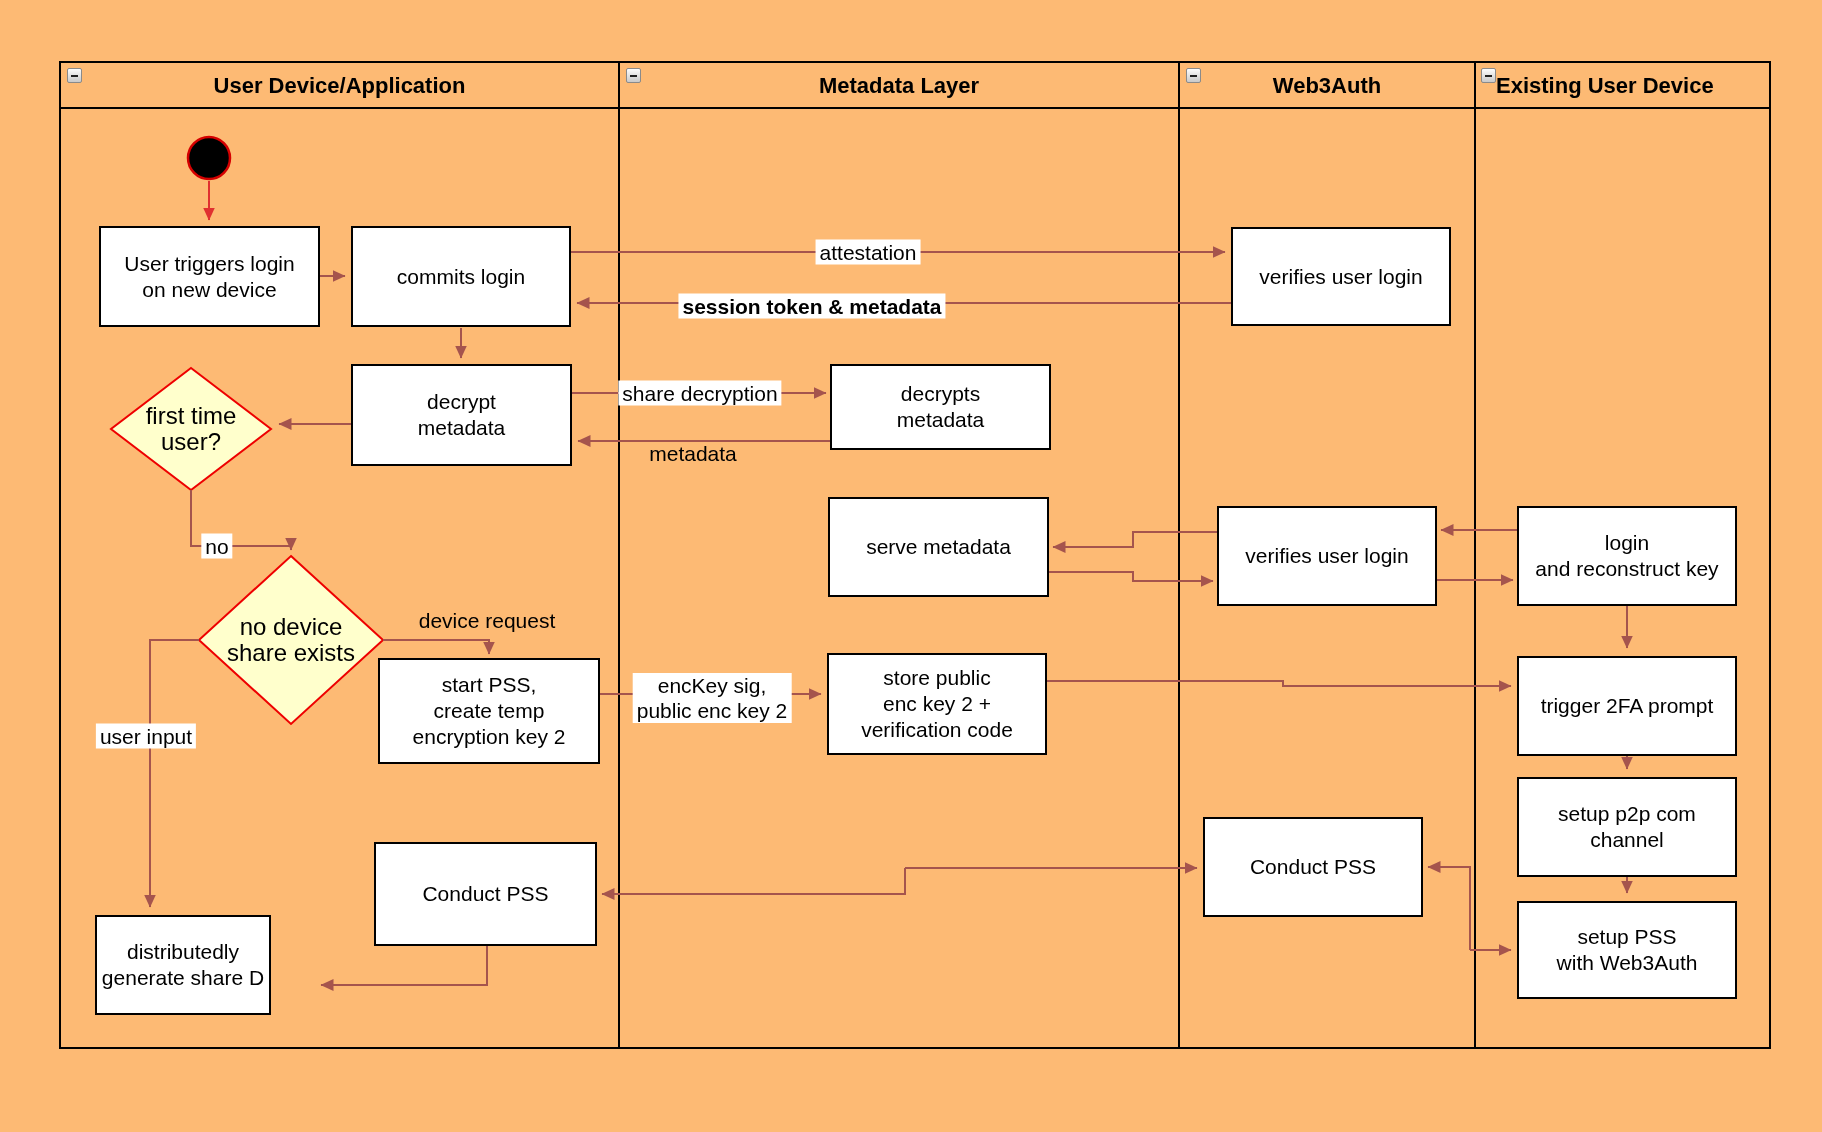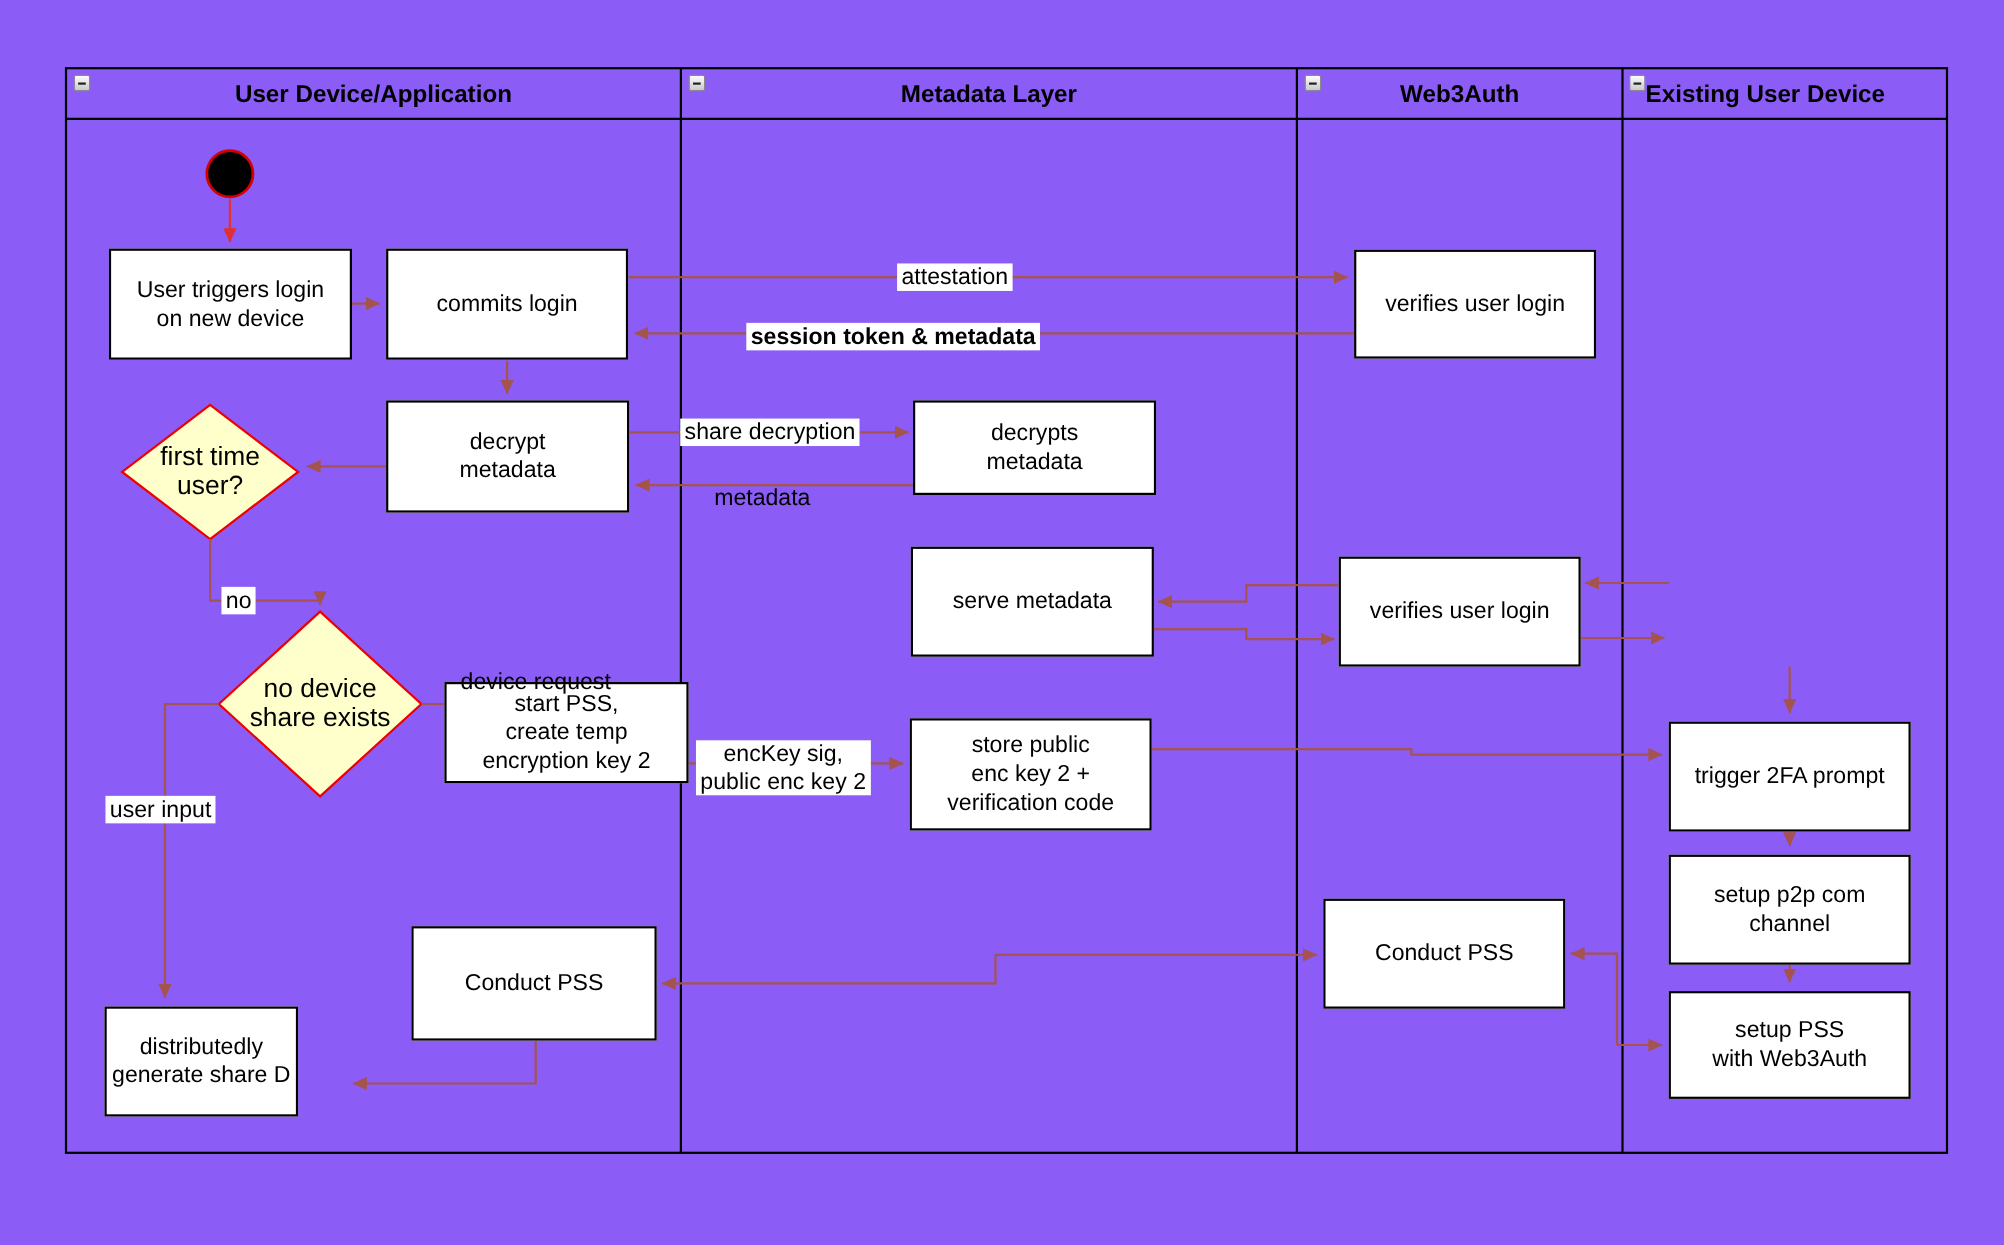--- a/index.html
+++ b/index.html
@@ -1,17 +1,17 @@
 <!DOCTYPE html>
 <html style="--connector: #a5544d; --start-arrow: #e03030; --start-ring: #d50000; --decision-border: #ee0000; --decision-fill: #ffffcc; --node-border: #000000; --lane-border: #000000;"><head>
 <meta charset="utf-8">
 <style>
   html,body{margin:0;padding:0;background:#ffffff;}
   #stage{
-    position:relative;width:1822px;height:1132px;background:#8b5cf6;overflow:hidden;
+    position:relative;width:1822px;height:1132px;background:#fdba74;overflow:hidden;
     font-family:"Liberation Sans","DejaVu Sans",sans-serif;color:#000;
   }
   #diagram-svg{position:absolute;left:0;top:0;}
   .lane-line{stroke:#000;stroke-width:2;fill:none;}
   .edge{stroke:var(--connector,#a5544d);stroke-width:2;fill:none;}
   .edge-red{stroke:var(--start-arrow,#e03030);stroke-width:2;fill:none;}
   .decision-shape{fill:var(--decision-fill,#ffffcc);stroke:var(--decision-border,#ee0000);stroke-width:2;}
   .start-shape{fill:#000;stroke:var(--start-ring,#d50000);stroke-width:2.5;}
   .mh{fill:var(--connector,#a5544d);}
   .mh-red{fill:var(--start-arrow,#e03030);}
@@ -114,21 +114,23 @@
   <div class="node" style="left:99px;top:226px;width:221px;height:101px;">User triggers login
 on new device</div>
   <div class="node" style="left:351px;top:226px;width:220px;height:101px;">commits login</div>
   <div class="node" style="left:1231px;top:227px;width:220px;height:99px;">verifies user login</div>
   <div class="node" style="left:351px;top:364px;width:221px;height:102px;">decrypt
 metadata</div>
   <div class="node" style="left:830px;top:364px;width:221px;height:86px;">decrypts
 metadata</div>
   <div class="node" style="left:828px;top:497px;width:221px;height:100px;">serve metadata</div>
   <div class="node" style="left:1217px;top:506px;width:220px;height:100px;">verifies user login</div>
-  <div class="node" style="left:378px;top:620px;width:222px;height:92px;margin-left:26px;">start PSS,
+  <div class="node" style="left:1517px;top:506px;width:220px;height:100px;">login
+and reconstruct key</div>
+  <div class="node" style="left:378px;top:658px;width:222px;height:106px;">start PSS,
 create temp
 encryption key 2</div>
   <div class="node" style="left:827px;top:653px;width:220px;height:102px;">store public
 enc key 2 +
 verification code</div>
   <div class="node" style="left:1517px;top:656px;width:220px;height:100px;">trigger 2FA prompt</div>
   <div class="node" style="left:1517px;top:777px;width:220px;height:100px;">setup p2p com
 channel</div>
   <div class="node" style="left:374px;top:842px;width:223px;height:104px;">Conduct PSS</div>
   <div class="node" style="left:1203px;top:817px;width:220px;height:100px;">Conduct PSS</div>

